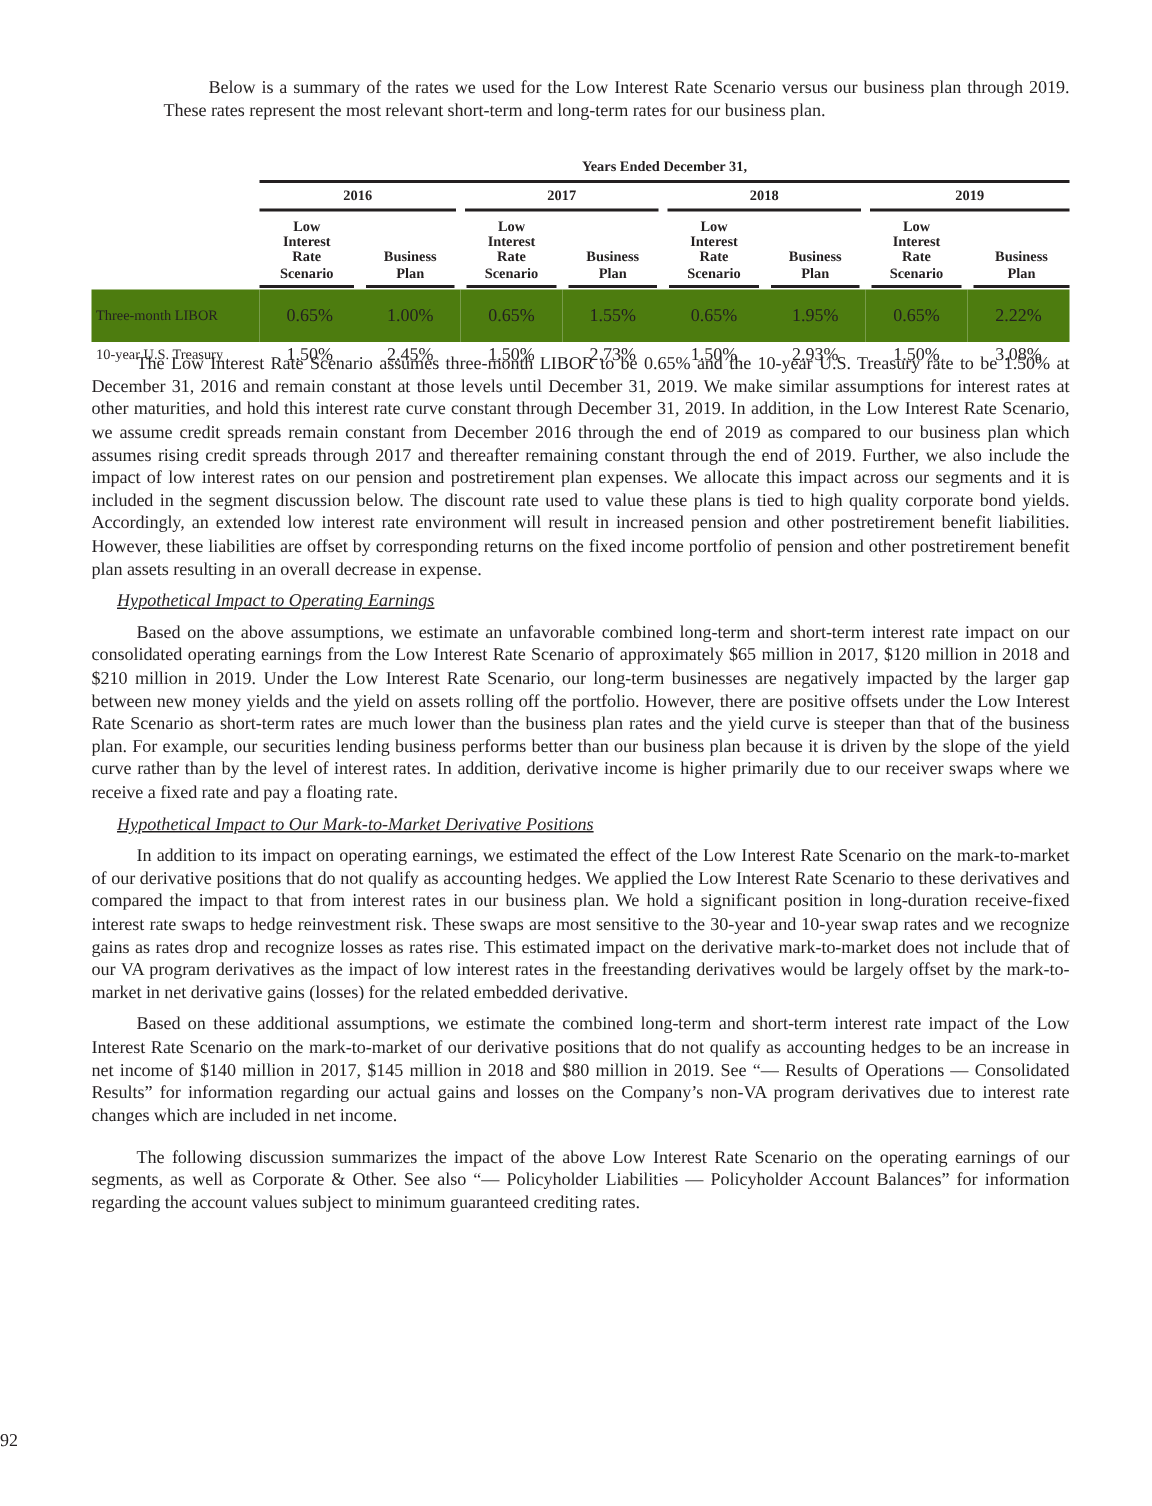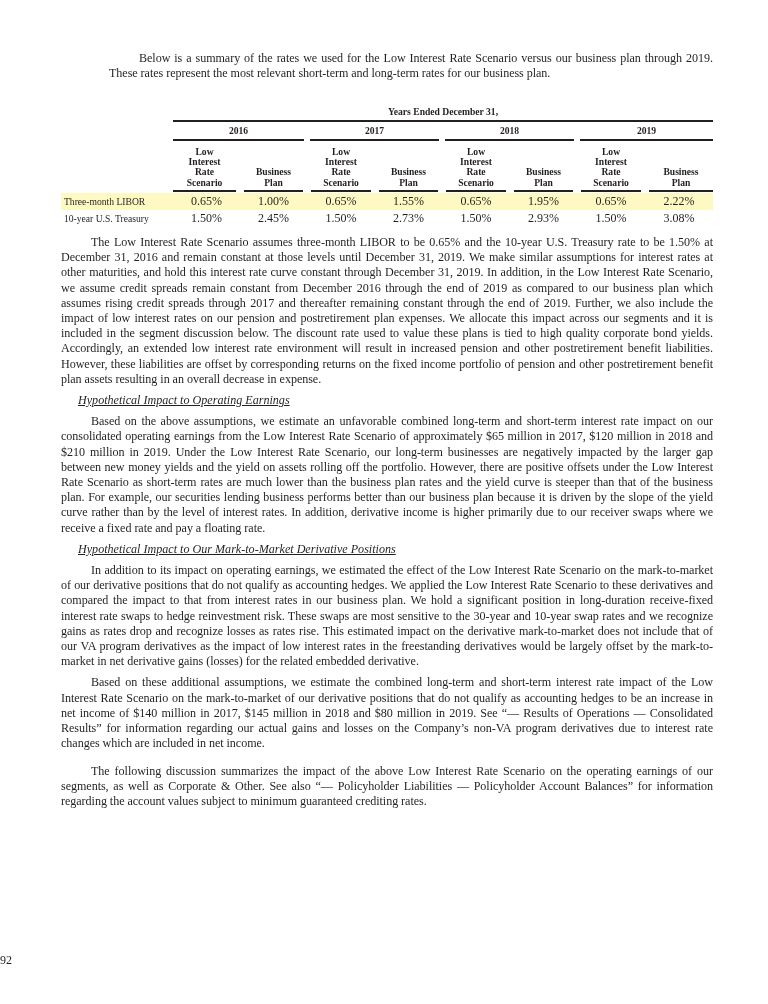--- a/index.html
+++ b/index.html
@@ -21,21 +21,21 @@
       position: absolute; top: 106px; left: 0; width: 652px;
       border-collapse: separate; border-spacing: 0; font-size: 9.6px;
     }
     table.rates td { padding: 0; text-align: center; vertical-align: bottom; }
     .title-cell { font-weight: bold; font-size: 9.6px; padding-bottom: 3px !important; border-bottom: 2px solid #231f20; }
     .year-cell { font-weight: bold; font-size: 9.6px; padding: 3px 0 3px 0 !important; }
     .year-rule { border-bottom: 2px solid #231f20; }
     .sub { font-weight: bold; line-height: 10.2px; padding: 3px 0 1px 0 !important; }
     .sub-inner { border-bottom: 2px solid #231f20; margin: 0 4px; padding-bottom: 2px; }
     .row-label { text-align: left !important; font-size: 9.6px; padding-left: 3px !important; white-space: nowrap; }
-    tr.libor td { background: #fef9c3; height: 17px; vertical-align: middle; }
+    tr.libor td { background: #4d7c0f; height: 35px; vertical-align: middle; }
     tr.treasury td { height: 17px; vertical-align: middle; margin-left: 26px; }
     .val { font-size: 12px; }
     #body-text { position: absolute; top: 235px; }
     .gap6 { height: 6px; }
     .page-number { position: absolute; top: 953px; left: 0; width: 768px; text-align: left; font-size: 12px; }
   </style>
 </head>
 <body>
 
 <div class="page">

